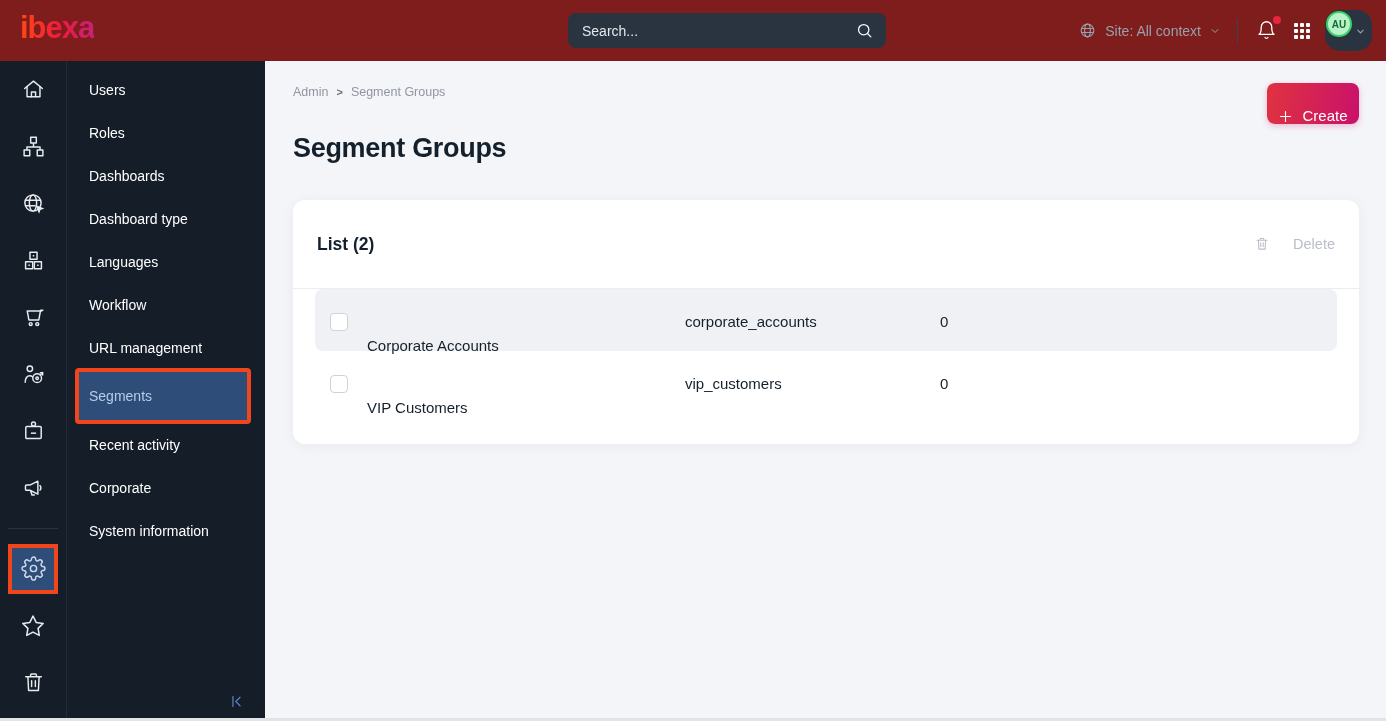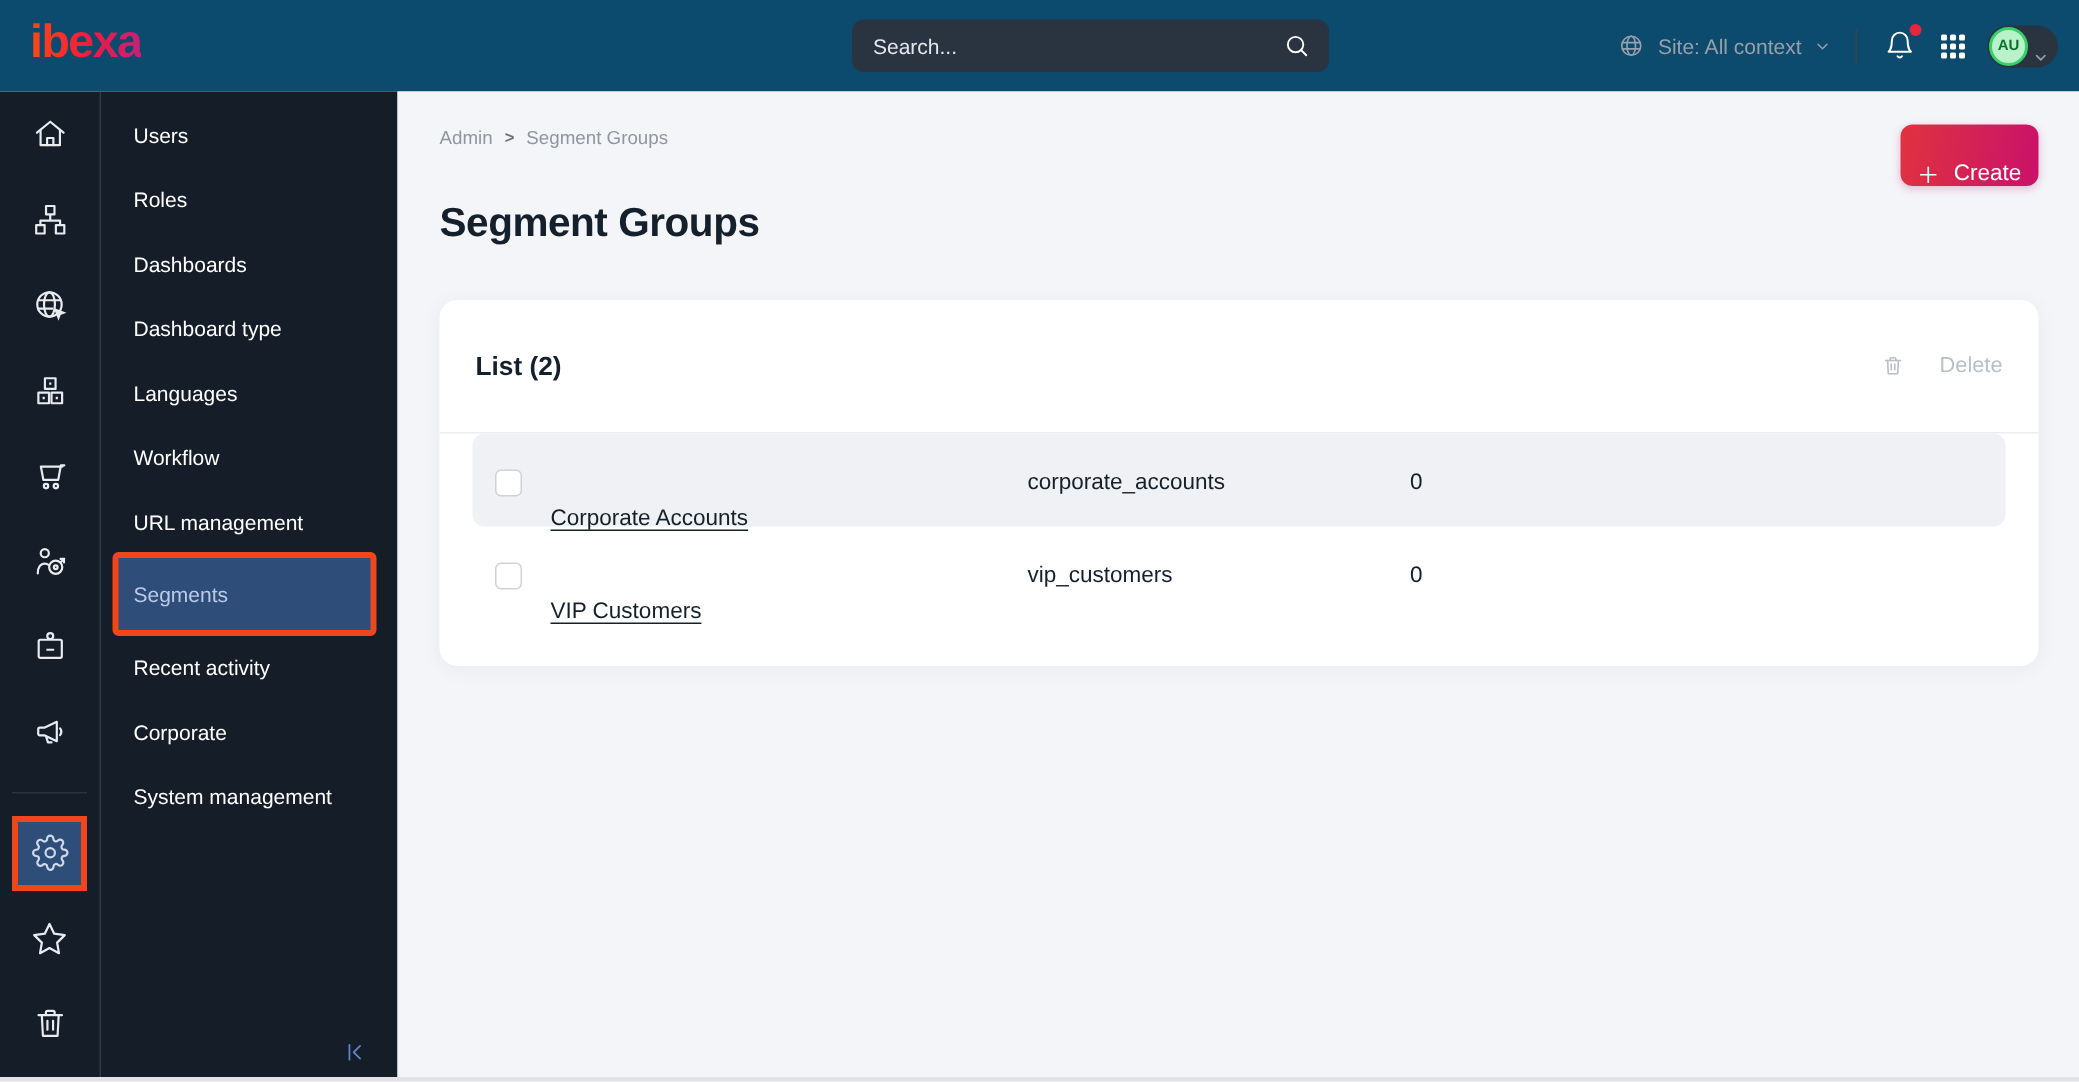--- a/index.html
+++ b/index.html
@@ -1,33 +1,33 @@
 <!DOCTYPE html>
 <html><head>
 <meta charset="utf-8">
 <style>
   * { margin:0; padding:0; box-sizing:border-box; }
   html,body { width:1386px; height:721px; overflow:hidden; }
   body { font-family:"Liberation Sans", sans-serif; background:#f4f5f9; position:relative; }
 
   
-  .topbar { position:relative; height:61px; background:#0c4a6e; display:flex; align-items:center; padding:0 14px 0 20px; }
+  .topbar { position:relative; height:61px; background:#7f1d1d; display:flex; align-items:center; padding:0 14px 0 20px; }
   .logo { font-size:31px; font-weight:700; letter-spacing:-1px;
           background:linear-gradient(90deg,#ff4713 0%,#ee1a42 55%,#c52277 100%);
           -webkit-background-clip:text; background-clip:text; color:transparent; line-height:1; padding-bottom:6px; }
   .searchbox { position:absolute; left:568px; top:13px; width:318px; height:35px; background:#2a3340;
                border-radius:8px; display:flex; align-items:center; padding:0 12px 0 14px;justify-content:flex-end; }
   .searchbox input { flex:1; background:transparent; border:none; outline:none; color:#e8ecf1; font-size:14px; font-family:"Liberation Sans",sans-serif; }
   .searchbox input::placeholder { color:#e3e7ec; opacity:1; }
   .topbar-right { margin-left:auto; display:flex; align-items:center; gap:12px; }
   .site-context { display:flex; align-items:center; gap:8px; color:#98a0aa; font-size:14px; cursor:pointer; }
   .v-divider { width:1px; height:24px; background:#3a434f; margin:0 4px; }
   .icon-btn { position:relative; background:none; border:none; cursor:pointer; display:flex; align-items:center; justify-content:center; padding:2px; }
   .badge-dot { position:absolute; top:-2px; right:-2px; width:8px; height:8px; border-radius:50%; background:#e8253c; }
-  .avatar-pill { display:flex; align-items:flex-end; gap:3px; background:#2a3340; border-radius:15px; padding:1px 6px 1px 1px; cursor:pointer; }
+  .avatar-pill { display:flex; align-items:flex-end; gap:3px; background:#2a3340; border-radius:15px; padding:1px 6px 14px 1px; cursor:pointer; }
   .avatar-circle { width:26px; height:26px; border-radius:50%; background:#b9f2c8; border:2px solid #38cf68;
                    display:flex; align-items:center; justify-content:center; font-size:10px; font-weight:700; color:#116e33; }
 
   
   .shell { display:flex; height:657px; }
 
   
   .rail { width:67px; background:#141d28; border-right:1px solid #232b36; display:flex; flex-direction:column; align-items:center; flex-shrink:0; }
   .rail-item { width:67px; height:57px; display:flex; align-items:center; justify-content:center; cursor:pointer; }
   .rail-divider { width:50px; height:1px; background:#2a3340; margin:11px 0; }
@@ -57,21 +57,21 @@
   .card-title { font-size:17.5px; font-weight:700; color:#14202c; }
   .delete-btn { display:flex; align-items:center; gap:23px; background:none; border:none; color:#b9bec7; font-size:14.5px;
                 font-family:"Liberation Sans",sans-serif; cursor:default; }
 
   .tbl { padding:0 22px 31px; }
   .thead, .trow { display:grid; grid-template-columns:37px 318px 255px 1fr; align-items:center; padding:0 15px; }
   .thead { height:50px; color:#71777f; font-size:12.5px; }
   .trow { height:62px; font-size:15px; color:#14202c; }
   .trow.highlight { background:#f0f1f4; border-radius:8px; }
   .checkbox { width:18px; height:18px; border:1px solid #ced2d9; border-radius:4px; background:#fff; display:inline-block; cursor:pointer; }
-  .cell-link { color:#14202c; font-weight:500; text-decoration:underline; text-underline-offset:3px; cursor:pointer; justify-self:start;margin-top:48px; }
+  .cell-link { color:#14202c; font-weight:500; text-underline-offset:3px; cursor:pointer; justify-self:start;margin-top:48px; }
 
   .window-edge { position:absolute; left:0; right:0; bottom:0; height:3px; background:#e2e3e6; }
 
   svg { display:block; }
 </style>
 </head>
 <body>
 
 <header class="topbar">
   <div class="logo">ibexa</div>
@@ -232,21 +232,21 @@
     <div class="submenu-item">Users</div>
     <div class="submenu-item">Roles</div>
     <div class="submenu-item">Dashboards</div>
     <div class="submenu-item">Dashboard type</div>
     <div class="submenu-item">Languages</div>
     <div class="submenu-item">Workflow</div>
     <div class="submenu-item">URL management</div>
     <div class="submenu-item active">Segments</div>
     <div class="submenu-item">Recent activity</div>
     <div class="submenu-item">Corporate</div>
-    <div class="submenu-item">System management</div>
+    <div class="submenu-item">System information</div>
     <button class="collapse-btn">
       <svg width="17" height="17" viewBox="0 0 24 24" fill="none" stroke="#5c85c7" stroke-width="1.7" stroke-linecap="round" stroke-linejoin="round">
           <path d="M7 5v14"></path>
           <path d="M17 6l-6 6 6 6"></path>
         </svg>
     </button>
   </nav>
 
   <main class="main">
     <div class="breadcrumb">

